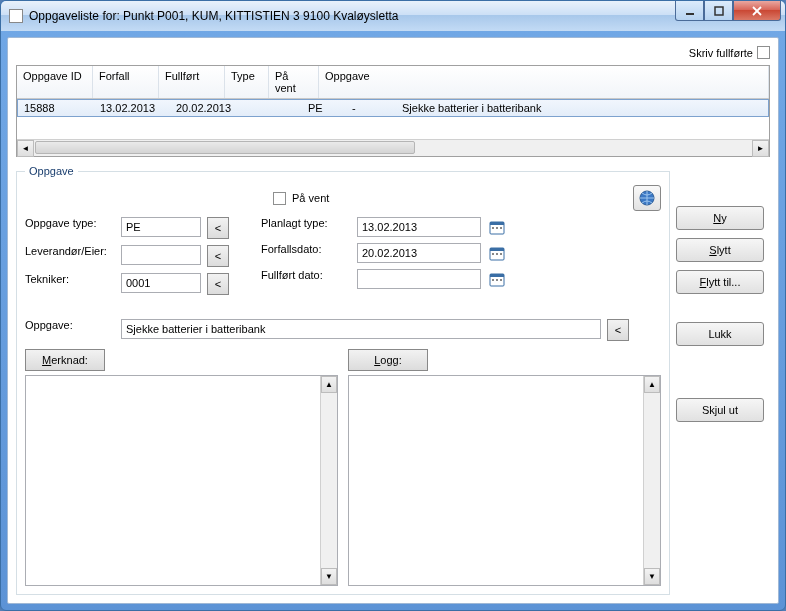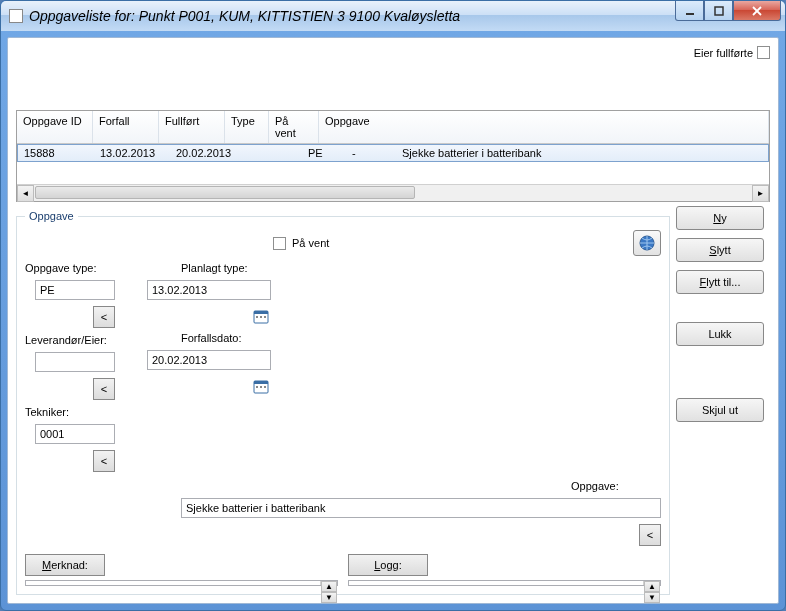--- a/index.html
+++ b/index.html
@@ -1,44 +1,44 @@
 <!DOCTYPE html>
 <html><head>
 <meta charset="utf-8">
 <style>
 * { box-sizing: border-box; margin: 0; padding: 0; }
 body { font-family: "Segoe UI", Tahoma, sans-serif; font-size: 11px; background: #5a8ac6; width: 786px; height: 611px; overflow: hidden; }
 .window { width: 786px; height: 611px; background: linear-gradient(to bottom, #71a8e6 0%, #5c93d6 100%); border: 1px solid #3a6ea5; border-radius: 6px; display: flex; flex-direction: column; box-shadow: 0 0 8px rgba(0,0,0,.3); }
 .titlebar { height: 30px; display: flex; align-items: center; padding: 0 0 0 8px; background: linear-gradient(to bottom, #e8f1fb 0%, #cde0f6 45%, #a7c7ea 46%, #c3dbf5 100%); border-radius: 5px 5px 0 0; position: relative; }
 .title-icon { width: 14px; height: 14px; background: #fff; border: 1px solid #888; margin-right: 6px; }
-.title-text { color: #000; font-size: 14px; flex: 1; font-style: italic; }
+.title-text { color: #000; font-size: 12px; flex: 1; }
 .win-controls { display: flex; height: 20px; align-self: flex-start; margin-right: 4px; margin-top: 0px;}
 .win-btn { width: 29px; height: 20px; border: 1px solid #4a6b99; border-top:none; background: linear-gradient(to bottom,#dcebfb,#b7d3f1); display:flex; align-items:center; justify-content:center; font-size:10px; color:#333; cursor:pointer; }
 .win-btn.min { border-radius: 0 0 0 3px; }
 .win-btn.close { width: 48px; border-radius: 0 0 3px 0; background: linear-gradient(to bottom,#e9a7a0,#d8685b 45%,#c94531 46%,#da7866); color:#fff; }
 .client { flex:1; background:#fff; margin:6px; border:1px solid #9fb8d6; border-radius:2px; padding:8px; position:relative; display:flex; flex-direction:column; }
 .top-row { display:flex; justify-content:flex-end; align-items:center; margin-bottom:6px; }
 .top-row label { margin-right:4px; }
 .checkbox { width:13px; height:13px; border:1px solid #8e8f8f; background:#fff; display:inline-block; vertical-align:middle; }
-.grid { border:1px solid #a0a0a0; background:#fff;margin-top:45px; }
+.grid { border:1px solid #a0a0a0; background:#fff; }
 .grid-head { display:flex; background:linear-gradient(to bottom,#fff,#f2f5f9); border-bottom:1px solid #c8c8c8; }
 .grid-head div { padding:4px 6px; border-right:1px solid #dbe2ea; font-size:11px; color:#000; }
 .grid-row { display:flex; background:linear-gradient(to bottom,#f1f6fd,#e3edf9); border:1px solid #7da2ce; }
 .grid-row div { padding:2px 6px; border-right:1px solid transparent; font-size:11px; }
 .c0{width:76px}.c1{width:76px}.c2{width:66px}.c3{width:66px}.c4{width:44px}.c5{width:50px}.c6{flex:1}
 .grid-body { height:40px; overflow:hidden; }
 .hscroll { display:flex; align-items:center; background:#f0f0f0; border-top:1px solid #d0d0d0; height:17px; }
 .hscroll .arrow { width:17px; height:17px; background:linear-gradient(to bottom,#f3f3f3,#dedede); border:1px solid #bcbcbc; display:flex; align-items:center; justify-content:center; font-size:8px; cursor:pointer; }
 .hscroll .track { flex:1; position:relative; height:17px; }
 .hscroll .thumb { position:absolute; left:1px; top:1px; height:13px; width:380px; background:linear-gradient(to bottom,#eaeaea,#d4d4d4); border:1px solid #b5b5b5; border-radius:2px; }
 fieldset { border:1px solid #d5dfe5; padding:8px 8px 8px 8px; margin-top:8px; }
 legend { padding:0 4px; color:#1a3e6e; font-size:11px; }
 .form-area { display:flex; gap:32px; }
 .col { display:flex; flex-direction:column; gap:6px; }
-.frow { display:flex; align-items:flex-end; gap:6px;flex-direction:column; }
+.frow { display:flex; align-items:flex-start; gap:6px; }
 .flabel { width:90px; }
 .finput { border:1px solid #abadb3; background:#fff; height:20px; padding:2px 4px; font-size:11px; }
 .finput.w1{width:80px}.finput.w2{width:124px}.finput.w3{width:480px}
 .sbtn { width:22px; height:22px; border:1px solid #888; background:linear-gradient(to bottom,#f2f2f2,#dcdcdc); display:flex; align-items:center; justify-content:center; cursor:pointer; font-size:11px;}
 .check-row { display:flex; align-items:center; gap:6px; }
 .globe-btn{ width:28px; height:26px; border:1px solid #888; background:linear-gradient(to bottom,#f9f9f9,#e2e2e2); display:flex; align-items:center; justify-content:center; cursor:pointer; border-radius:3px;}
 .cal-btn{ width:20px; height:20px; display:inline-flex; align-items:center; justify-content:center; cursor:pointer; }
 .bottom-section{ display:flex; gap:10px; margin-top:8px; flex:1; min-height:0;}
 .panel-col{flex:1; display:flex; flex-direction:column;}
 .panel-btn{ width:80px; height:22px; border:1px solid #888; background:linear-gradient(to bottom,#f2f2f2,#dcdcdc); cursor:pointer; font-size:11px; text-align:center; display:flex; align-items:center; justify-content:center;}
@@ -74,21 +74,21 @@
         <svg width="12" height="10">
             <line x1="2" y1="1" x2="10" y2="9" stroke="#fff" stroke-width="1.8"></line>
             <line x1="10" y1="1" x2="2" y2="9" stroke="#fff" stroke-width="1.8"></line>
           </svg>
       </div>
     </div>
   </div>
 
   <div class="client">
     <div class="top-row">
-      <label>Eier fullførte</label>
+      <label>Skriv fullførte</label>
       <span class="checkbox"></span>
     </div>
 
     <div class="grid">
       <div class="grid-head">
         <div class="c0">Oppgave ID</div>
         <div class="c2">Forfall</div>
         <div class="c3">Fullført</div>
         <div class="c4">Type</div>
         <div class="c5">På vent</div>
@@ -168,24 +168,37 @@
             <span class="cal-btn">
                 <svg width="16" height="16">
                   <rect x="1" y="3" width="14" height="12" rx="1" fill="#fff" stroke="#3a6ea5"></rect>
                   <rect x="1" y="3" width="14" height="3" fill="#3a6ea5"></rect>
                   <rect x="3" y="8" width="2" height="2" fill="#888"></rect>
                   <rect x="7" y="8" width="2" height="2" fill="#888"></rect>
                   <rect x="11" y="8" width="2" height="2" fill="#888"></rect>
                 </svg>
               </span>
           </div>
-        </div>
-      </div>
-
-      <div class="frow" style="margin-top:8px;">
+          <div class="frow">
+            <span class="flabel">Fullført dato:</span>
+            <input class="finput w2" value="" style="">
+            <span class="cal-btn">
+                <svg width="16" height="16">
+                  <rect x="1" y="3" width="14" height="12" rx="1" fill="#fff" stroke="#3a6ea5"></rect>
+                  <rect x="1" y="3" width="14" height="3" fill="#3a6ea5"></rect>
+                  <rect x="3" y="8" width="2" height="2" fill="#888"></rect>
+                  <rect x="7" y="8" width="2" height="2" fill="#888"></rect>
+                  <rect x="11" y="8" width="2" height="2" fill="#888"></rect>
+                </svg>
+              </span>
+          </div>
+        </div>
+      </div>
+
+      <div class="frow" style="margin-top:24px;">
         <span class="flabel">Oppgave:</span>
         <input class="finput w3" value="Sjekke batterier i batteribank" style="">
         <div class="sbtn">&lt;</div>
       </div>
 
       <div class="bottom-section">
         <div class="panel-col">
           <div class="panel-btn">
               <span class="ul">M</span>
               <span>erknad:</span>

